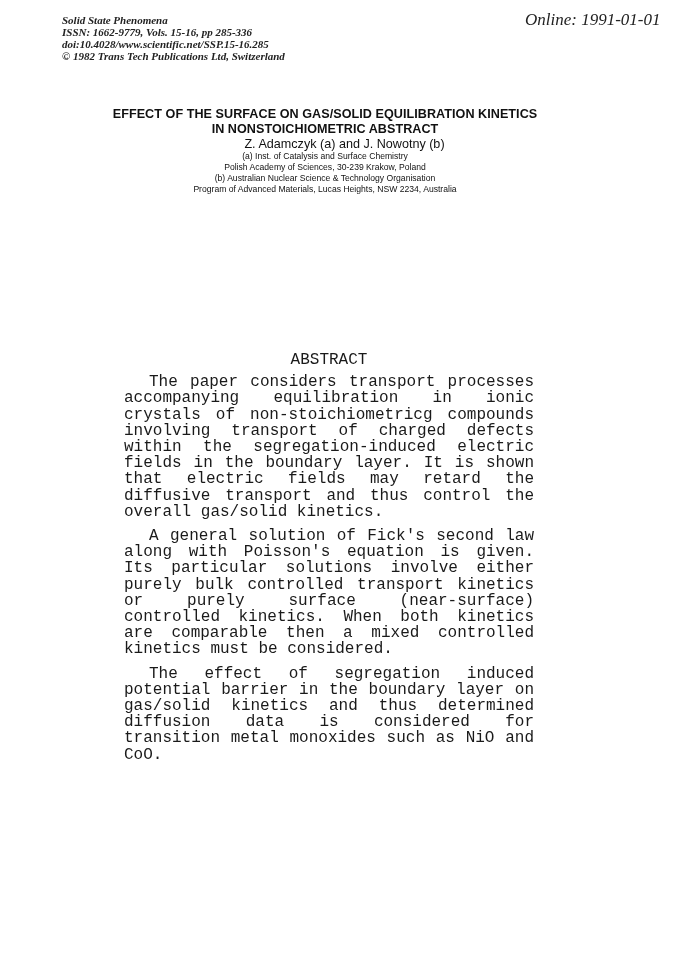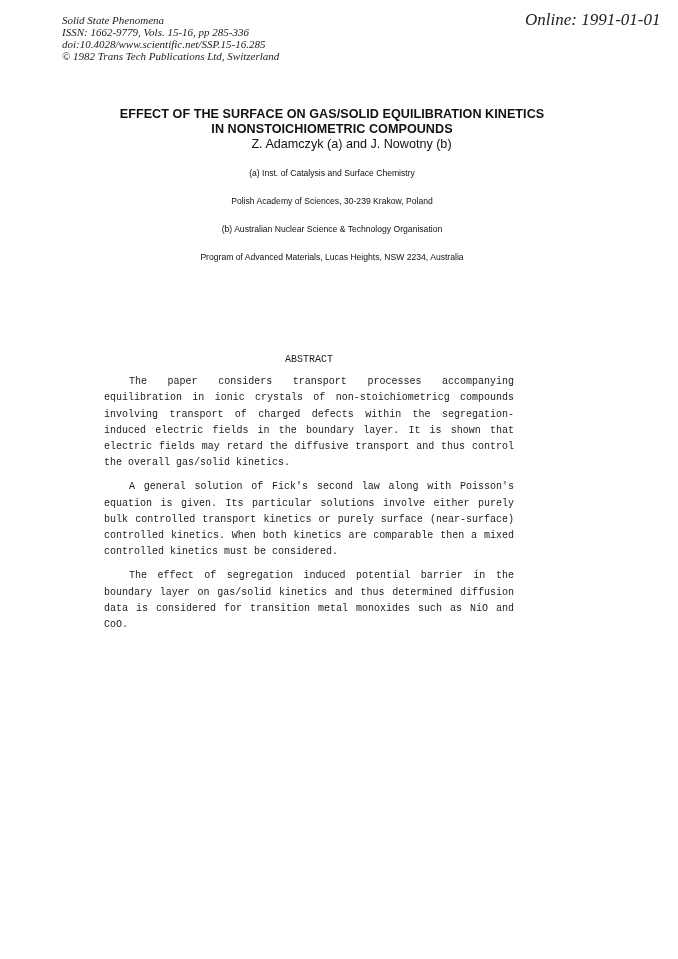--- a/index.html
+++ b/index.html
@@ -1,41 +1,41 @@
 <!DOCTYPE html>
 <html><head>
 <meta charset="utf-8">
 <style>
   html, body { margin: 0; padding: 0; background: #ffffff; }
   body { width: 678px; height: 959px; position: relative; overflow: hidden; color: #111; }
   .hdr-left { position: absolute; left: 62px; top: 14px; font-family: "Liberation Serif", serif; font-style: italic; font-size: 11px; line-height: 12px; color: #222; }
-  .hdr-left div { white-space: nowrap; }
+  .hdr-left div { white-space: nowrap; font-weight: bold; }
   .hdr-right { position: absolute; left: 525px; top: 14px; font-family: "Liberation Serif", serif; font-style: italic; font-size: 17px; line-height: 12px; color: #222; white-space: nowrap; }
-  .title-block { position: absolute; left: 8px; width: 648px; top: 107px; text-align: center; font-family: "Liberation Sans", sans-serif; }
+  .title-block { position: absolute; left: 1px; width: 648px; top: 107px; text-align: center; font-family: "Liberation Sans", sans-serif; }
   .title { font-weight: bold; font-size: 12.6px; line-height: 15px; letter-spacing: 0.05px; }
   .authors { font-size: 12.6px; line-height: 14px; padding-left: 39px; }
-  .affil { font-size: 8.6px; line-height: 11px; margin-top: 17px; }
-  .abstract { position: absolute; left: 104px; top: 352px; width: 410px; font-family: "Liberation Mono", monospace; font-size: 10px; line-height: 16.2px; color: #1a1a1a; }
+  .affil { font-size: 8.6px; line-height: 11px; }
+  .abstract { position: absolute; left: 124px; top: 352px; width: 410px; font-family: "Liberation Mono", monospace; font-size: 16px; line-height: 16.2px; color: #1a1a1a; }
   .abstract-head { text-align: center; margin-left: 0; padding-left: 0; margin-bottom: 6px; padding-right: 0; }
   .abstract p { margin: 0 0 8px 0; text-align: justify; text-indent: 25px; }
 </style>
 </head>
 <body>
 
 <div class="hdr-left">
   <div>Solid State Phenomena</div>
   <div>ISSN: 1662-9779, Vols. 15-16, pp 285-336</div>
   <div>doi:10.4028/www.scientific.net/SSP.15-16.285</div>
   <div>© 1982 Trans Tech Publications Ltd, Switzerland</div>
 </div>
 <div class="hdr-right">Online: 1991-01-01</div>
 
 <div class="title-block">
   <div class="title">EFFECT OF THE SURFACE ON GAS/SOLID EQUILIBRATION KINETICS</div>
-  <div class="title">IN NONSTOICHIOMETRIC COMPOUNDS</div>
+  <div class="title">IN NONSTOICHIOMETRIC ABSTRACT</div>
   <div class="authors">Z. Adamczyk (a) and J. Nowotny (b)</div>
   <div class="affil">(a) Inst. of Catalysis and Surface Chemistry</div>
   <div class="affil">Polish Academy of Sciences, 30-239 Krakow, Poland</div>
   <div class="affil">(b) Australian Nuclear Science &amp; Technology Organisation</div>
   <div class="affil">Program of Advanced Materials, Lucas Heights, NSW 2234, Australia</div>
 </div>
 
 <div class="abstract">
   <div class="abstract-head">ABSTRACT</div>
   <p>The paper considers transport processes accompanying equilibration in ionic crystals of non-stoichiometricg compounds involving transport of charged defects within the segregation-induced electric fields in the boundary layer.  It is shown that electric fields may retard the diffusive transport and thus control the overall gas/solid kinetics.</p>

